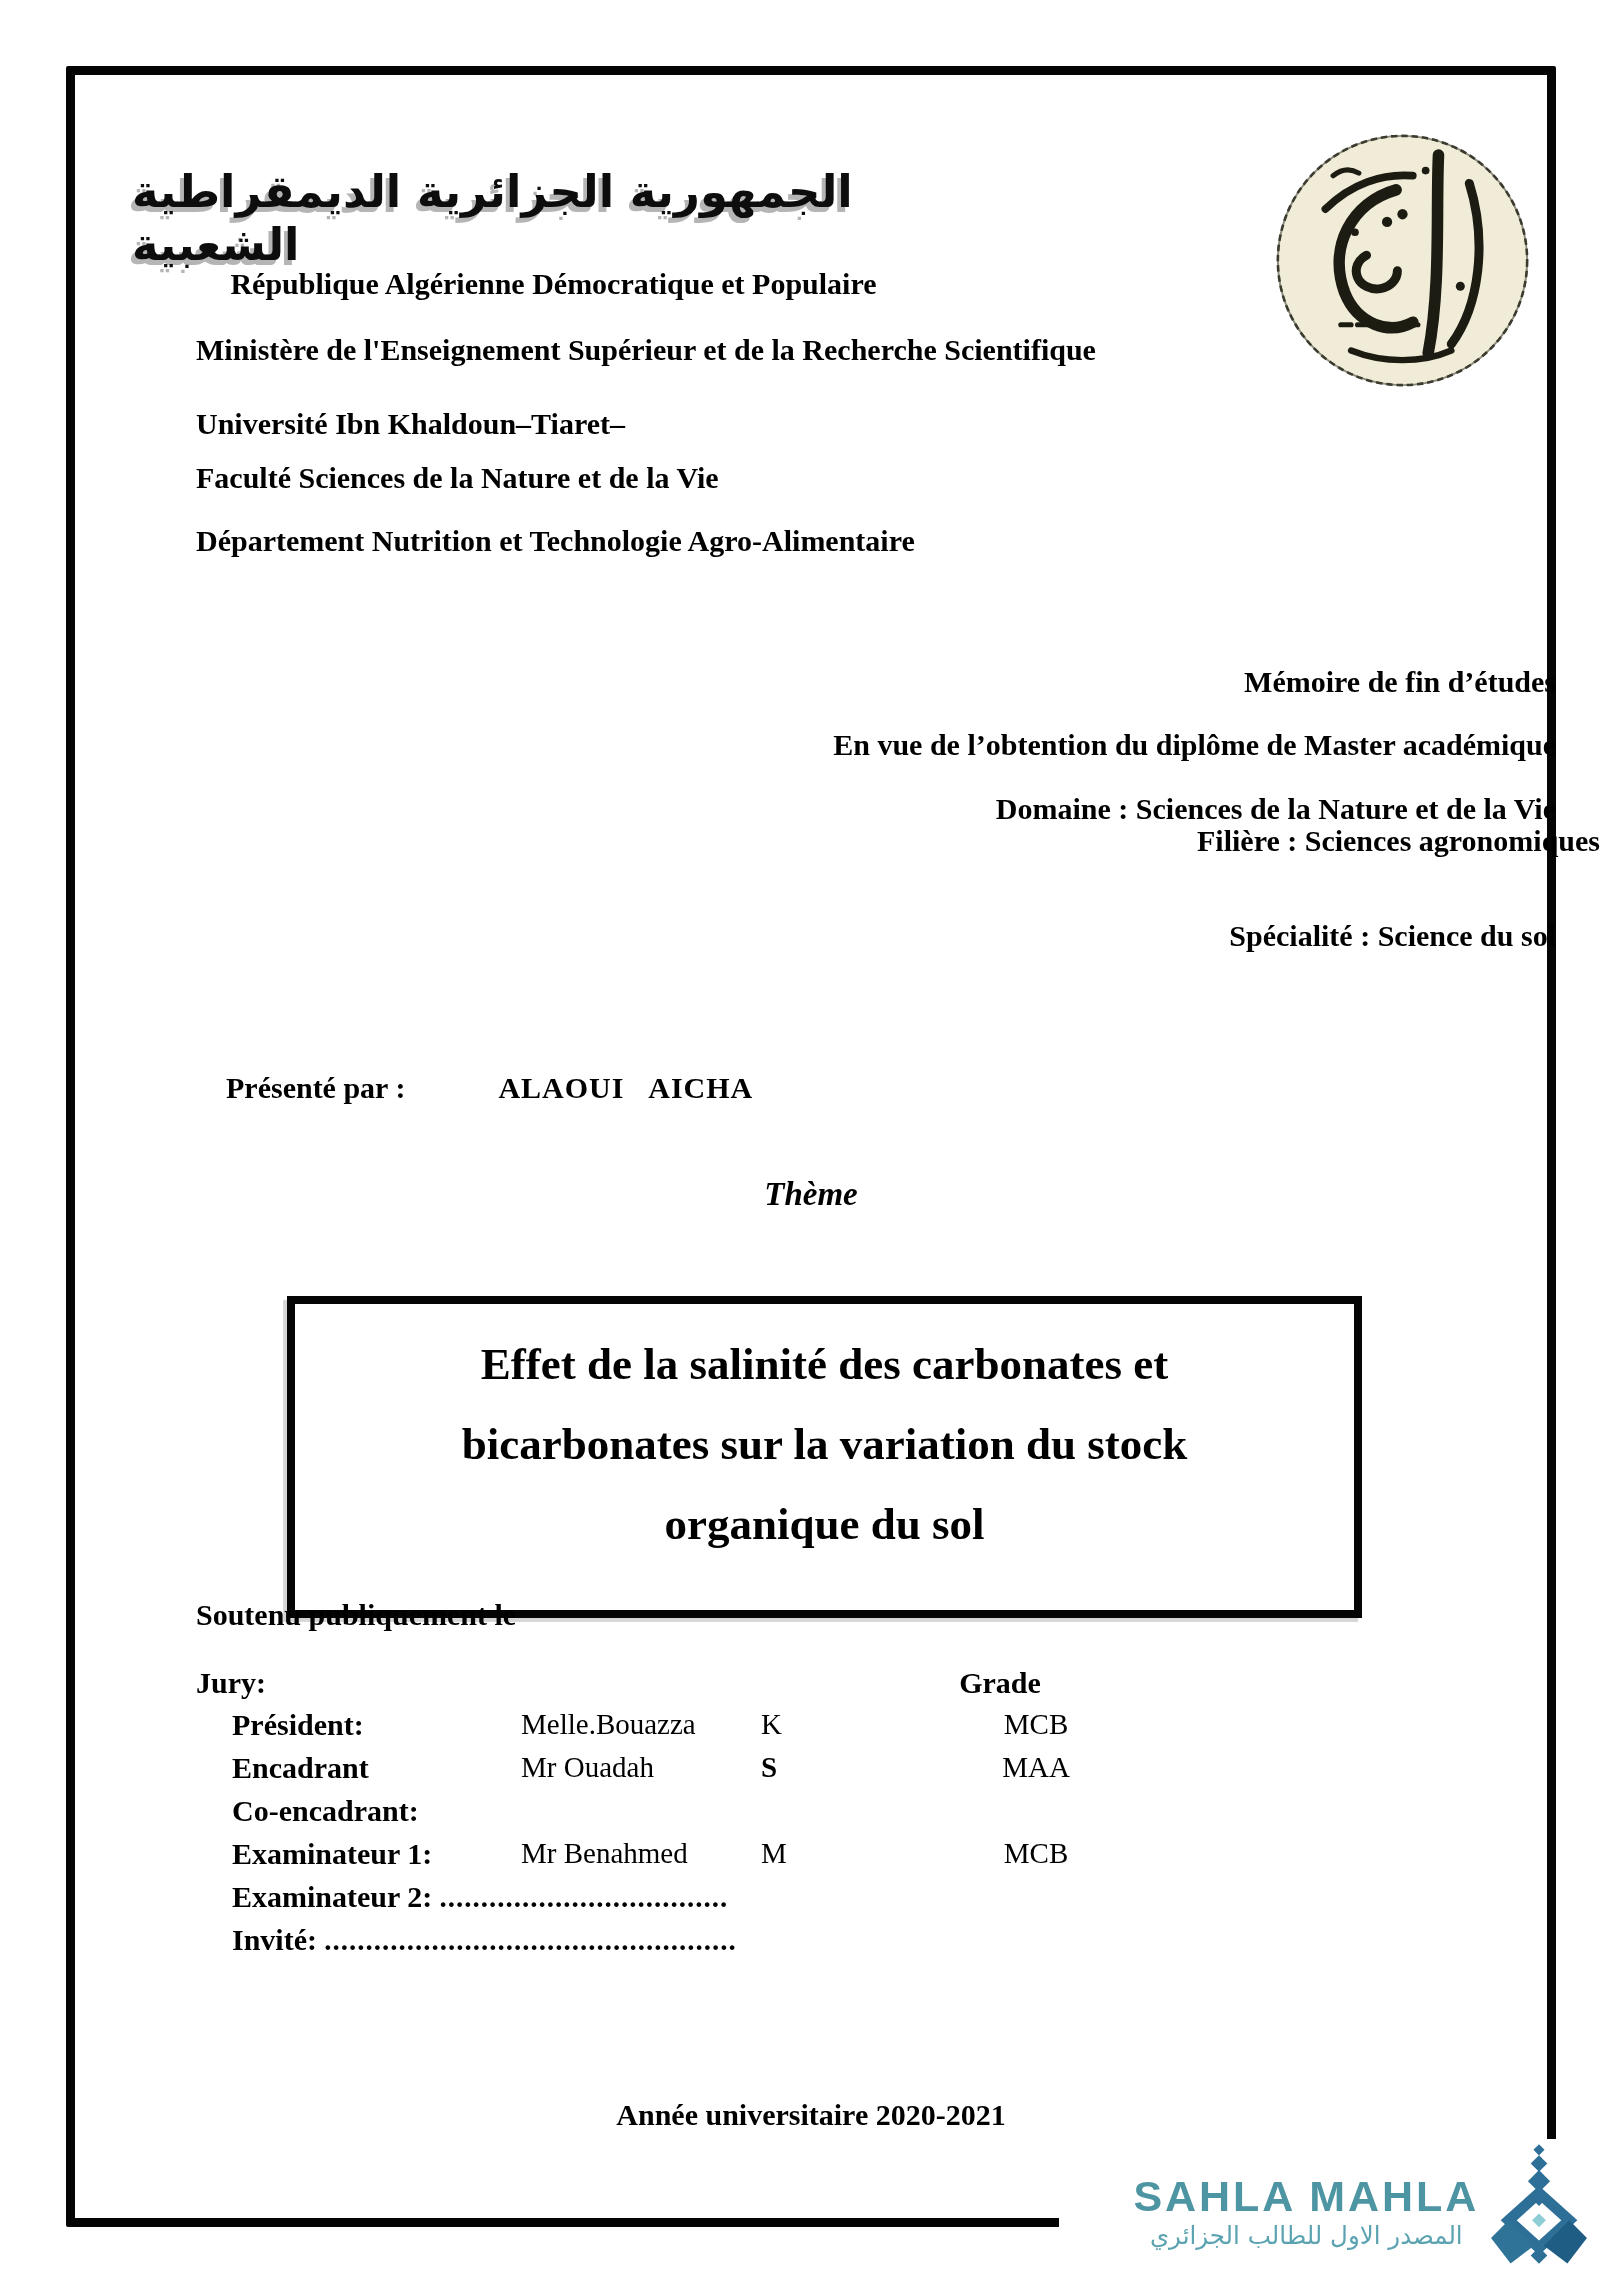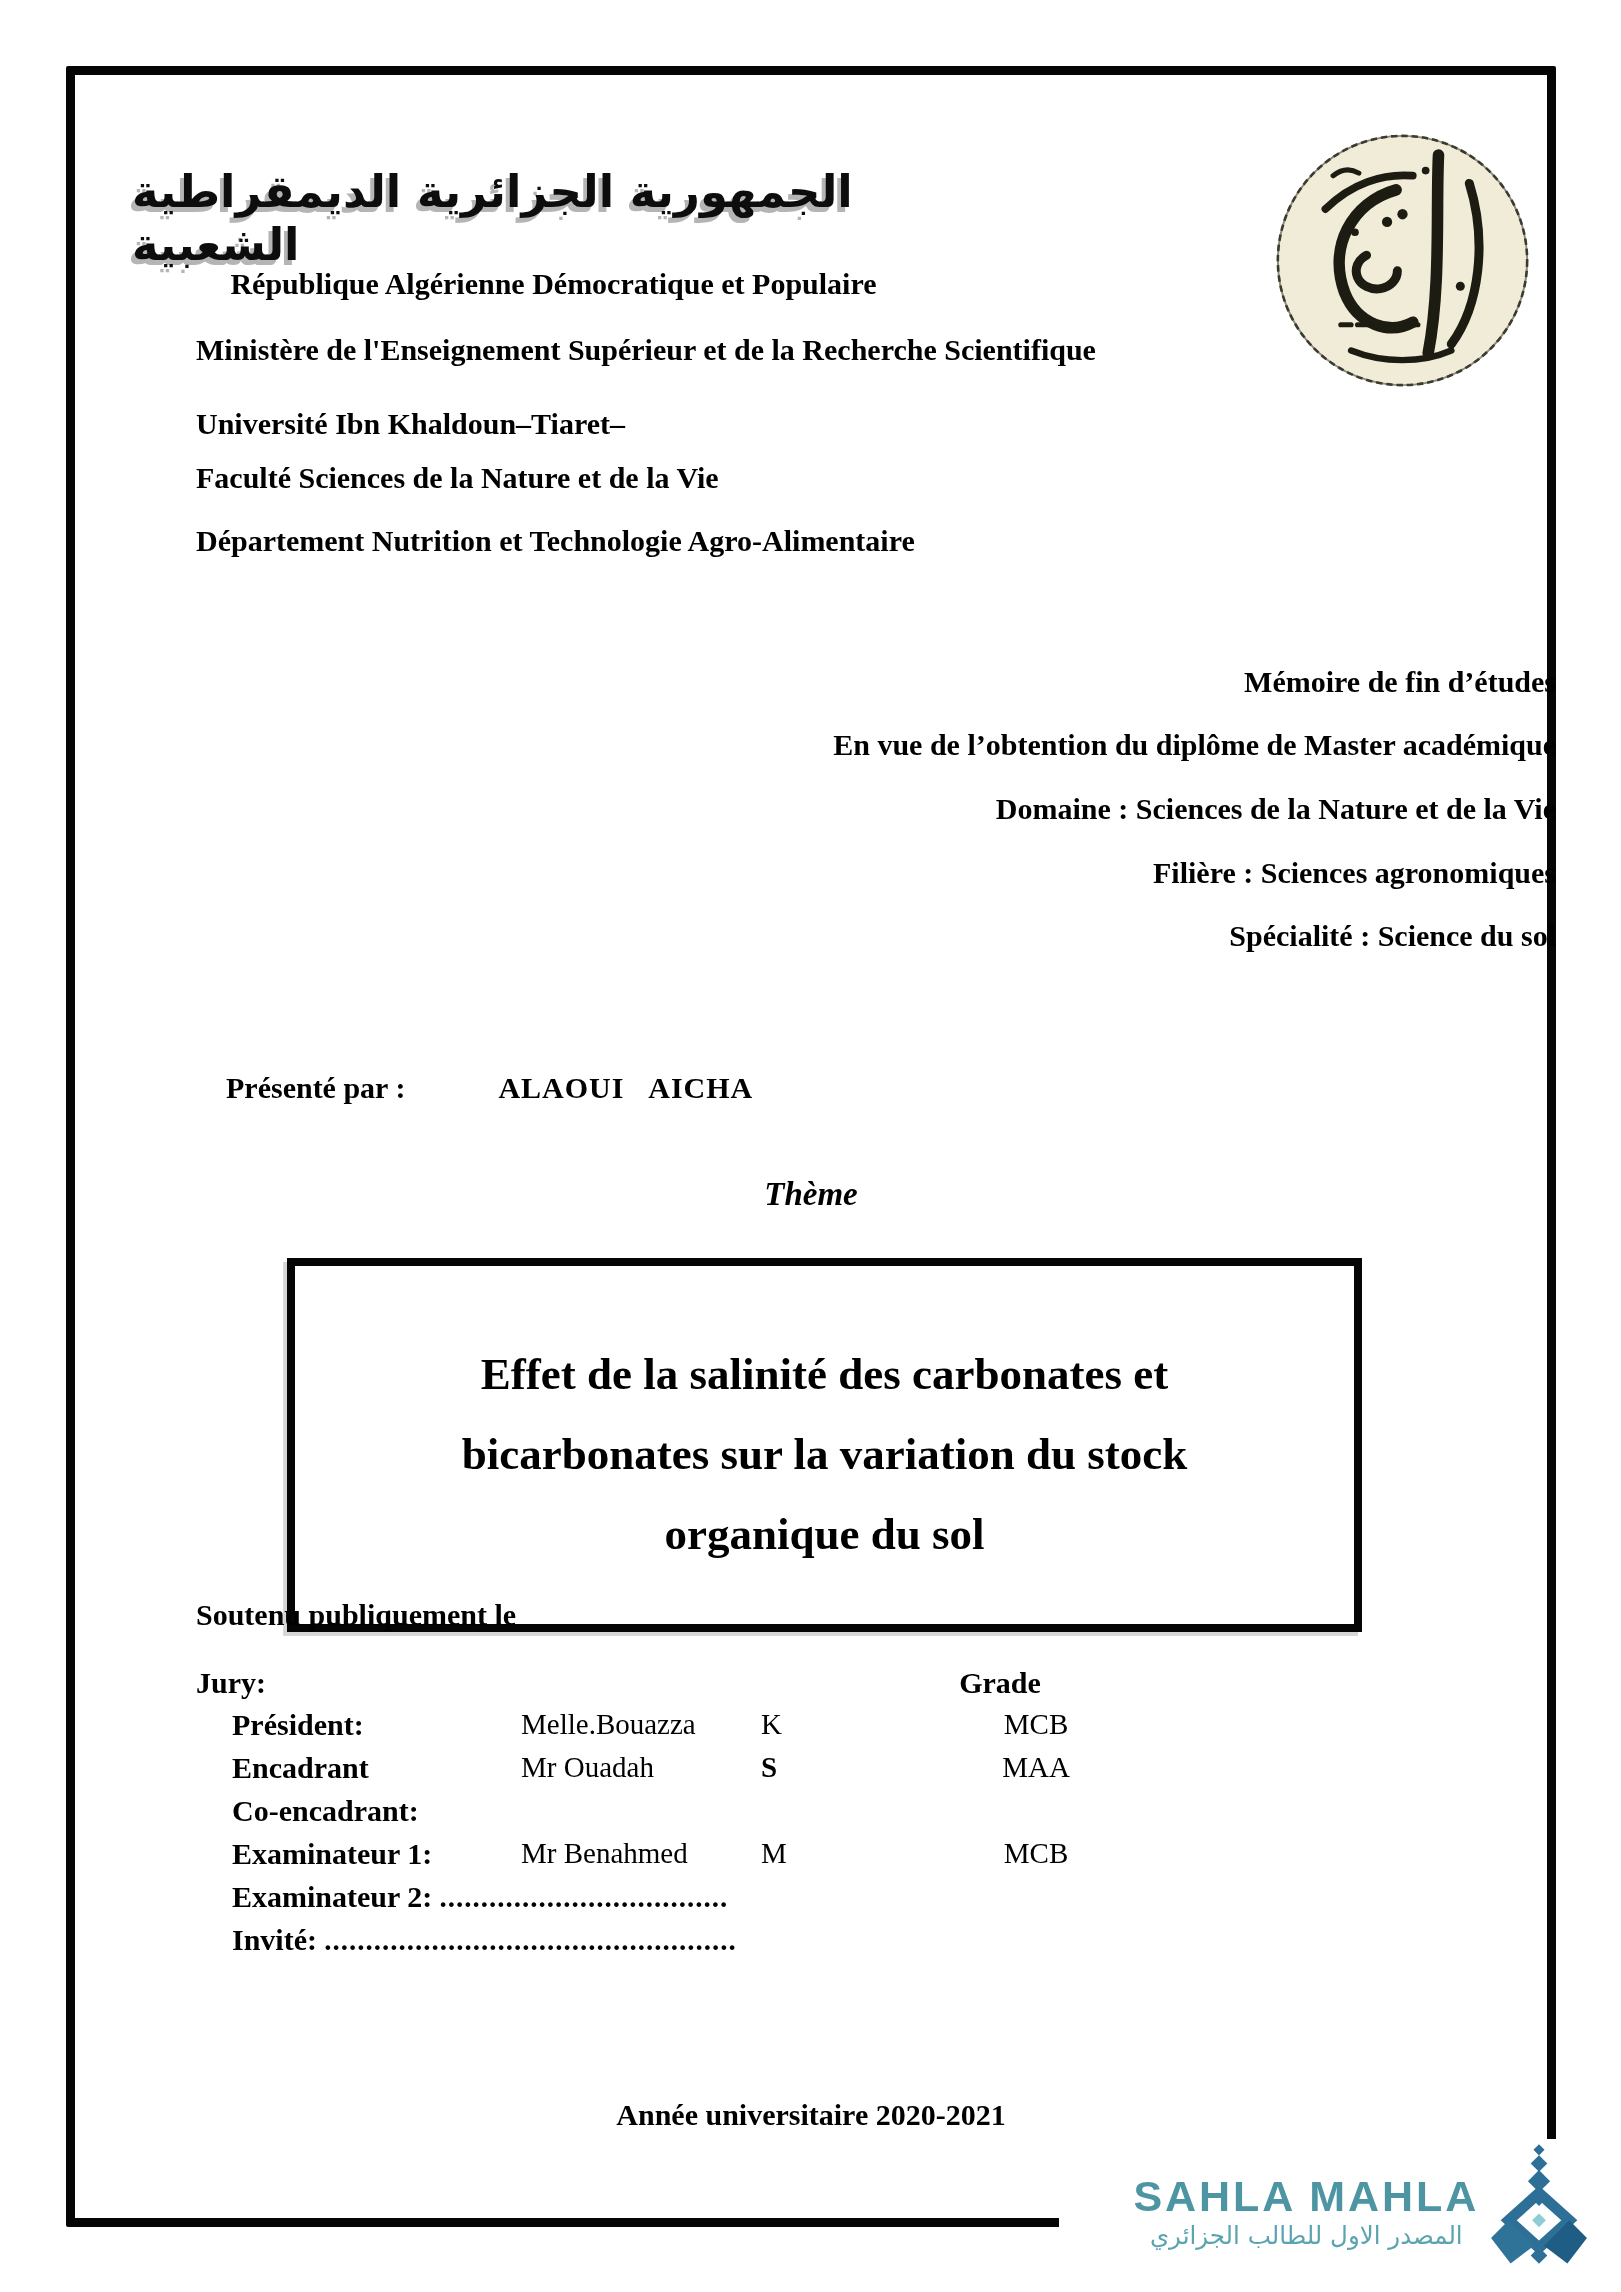--- a/index.html
+++ b/index.html
@@ -44,25 +44,25 @@
   .presented-row{
     position:absolute;left:196px;top:1037px;
     font-weight:bold;font-size:30px;white-space:pre;
   }
   .presented-name{margin-left:93px;letter-spacing:1px;}
   .theme-label{
     position:absolute;left:66px;top:1176px;width:1490px;
     text-align:center;font-style:italic;font-weight:bold;font-size:33px;
   }
   .title-box{
-    position:absolute;left:287px;top:1258px;width:1075px;height:374px;
+    position:absolute;left:287px;top:1296px;width:1075px;height:322px;
     border:8.8px solid #050505;box-sizing:border-box;
     box-shadow:-3.9px 3.9px 0 #d6d6d6;
     text-align:center;
-    padding-top:68px;
+    padding-top:20px;
   }
   .title-box .tline{
     font-weight:bold;font-size:45px;line-height:80px;
   }
   .defended{position:absolute;left:196px;top:1598px;font-weight:bold;font-size:30px;}
   .jury-header{position:absolute;left:196px;top:1666px;width:1235px;height:43px;font-size:30px;}
   .jury-label{font-weight:bold;}
   .grade-col{position:absolute;left:716px;top:0;width:176px;text-align:center;display:inline-block;}
   .grade-head{font-weight:bold;}
   .jury-rows{position:absolute;left:196px;top:1708px;width:1274px;}
@@ -127,21 +127,21 @@
         <circle cx="63" cy="78" r="3"></circle>
         <circle cx="145" cy="120" r="3.5"></circle>
         <circle cx="118" cy="30" r="3"></circle>
       </g>
     </svg>
   </div>
 
   <div class="page-center" style="top:665px;">Mémoire de fin d’études</div>
   <div class="page-center" style="top:728px;">En vue de l’obtention du diplôme de Master académique</div>
   <div class="page-center" style="top:792px;">Domaine : Sciences de la Nature et de la Vie</div>
-  <div class="page-center" style="top:856px;">Filière : Sciences agronomiques</div>
+  <div class="page-center" style="top:824px;padding-left:44px;">Filière : Sciences agronomiques</div>
   <div class="page-center" style="top:919px;">Spécialité : Science du sol</div>
 
   <div class="presented-row">
     <span>Présenté par :</span><span class="presented-name">ALAOUI   AICHA</span>
   </div>
 
   <div class="theme-label">Thème</div>
 
   <div class="title-box">
     <div class="tline">Effet de la salinité des carbonates et</div>

